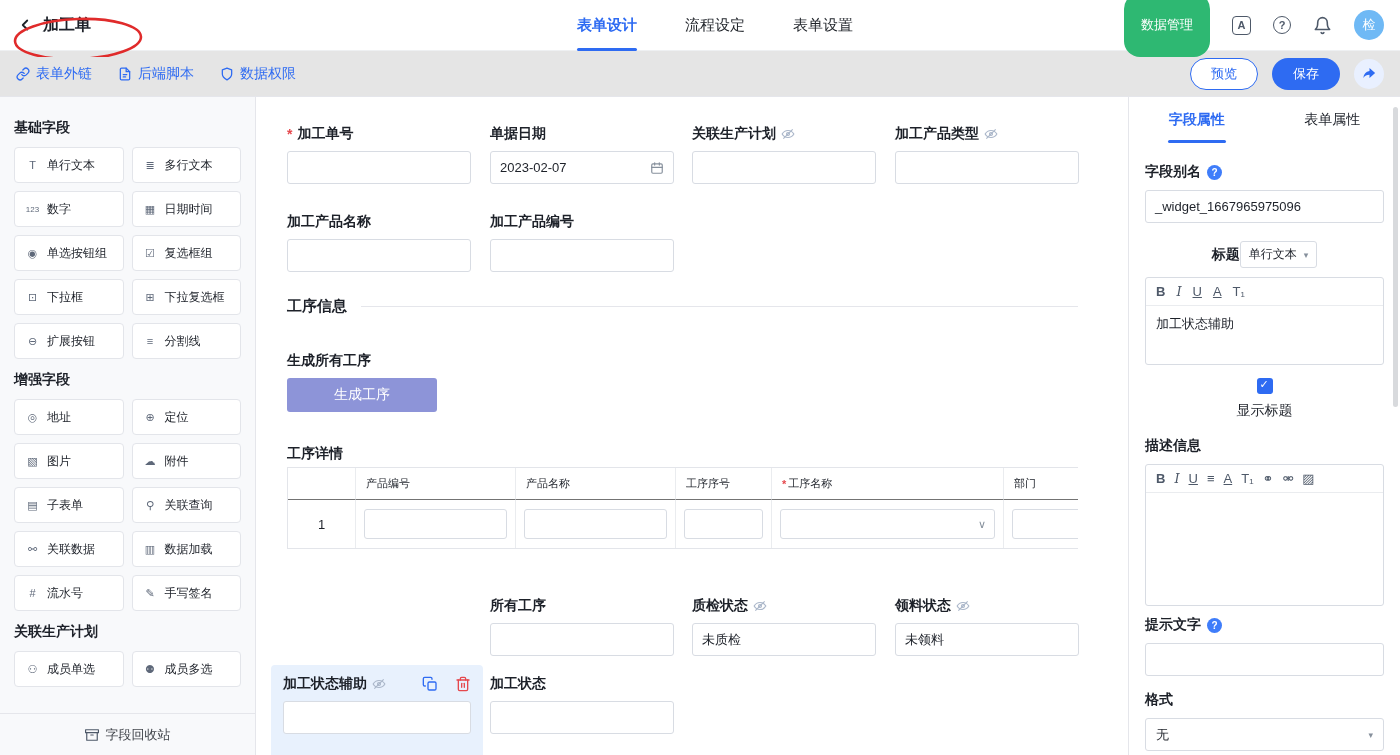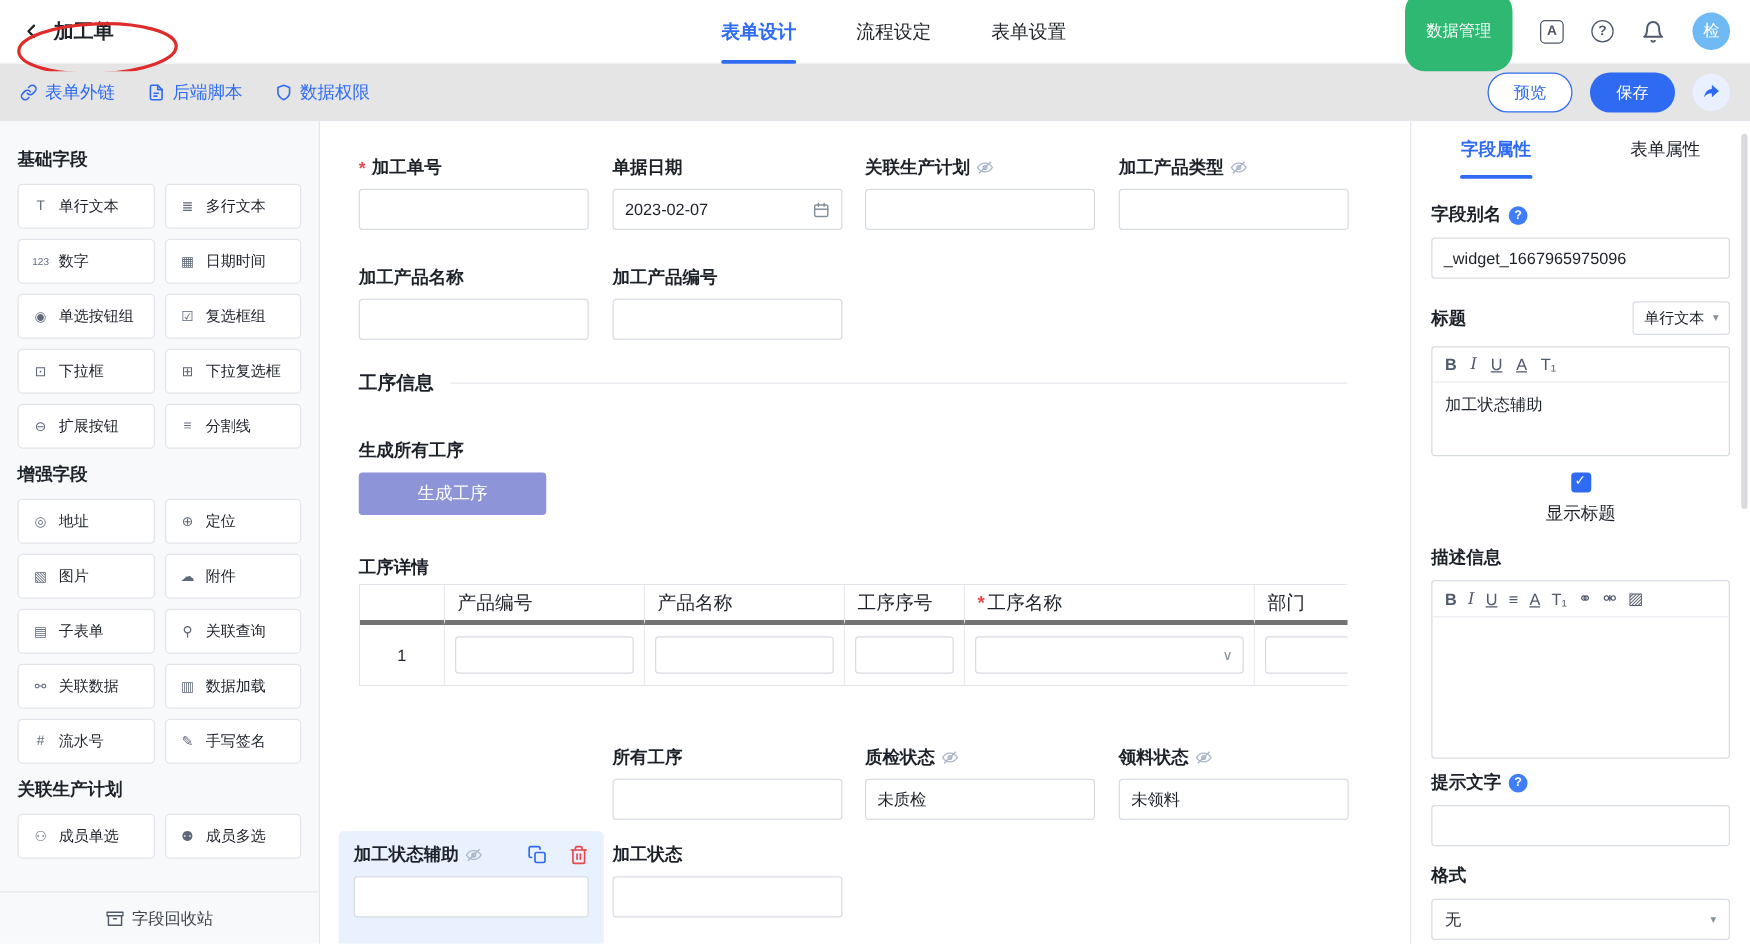--- a/index.html
+++ b/index.html
@@ -61,21 +61,21 @@
   .section-div{position:absolute; left:31px; top:200px; width:791px; display:flex; align-items:center; gap:14px;}
   .div-text{font-size:15px; font-weight:bold; color:var(--ink); white-space:nowrap;}
   .div-line{flex:1; height:1px; background:var(--border);}
   #gen-group{left:31px; top:255px; width:200px;}
   .gen-btn{margin-top:8px; width:150px; height:34px; background:var(--purple); color:#fff; border:none; border-radius:3px; font-size:14px; display:flex; align-items:center; justify-content:center; cursor:pointer;}
   #detail-label{left:31px; top:348px;}
   .table-clip{position:absolute; left:31px; top:370px; width:791px; overflow:hidden;}
   .ptable{width:856px; border:1px solid #e3e5ea;}
   .trow{display:flex;}
   .th,.td{border-right:1px solid #eaecef; flex:0 0 auto;}
-  .th{height:32px; display:flex; align-items:center; padding:0 10px; font-size:15px; color:var(--ink); border-bottom:4px solid #737373; gap:2px; white-space:nowrap;}
+  .th{height:32px; display:flex; align-items:center; padding:0 10px; font-size:11px; color:var(--ink); border-bottom:1px solid #737373; gap:2px; white-space:nowrap;}
   .td{height:48px; display:flex; align-items:center; padding:0 8px;}
   .c0{width:68px;} .c1{width:160px;} .c2{width:160px;} .c3{width:96px;} .c4{width:232px;} .c5{width:140px; border-right:none;}
   .idx{justify-content:center; font-size:13px; color:var(--ink);}
   .cell-input{width:100%; height:30px; border:1px solid var(--inb); border-radius:3px; display:flex; align-items:center; justify-content:space-between; padding:0 8px; background:#fff; cursor:text;}
   .sel-caret{color:#86909c; font-size:11px;}
   .sel-caret::after{content:"∨";}
   #f-count{left:31px; top:500px;} #f-all{left:234px; top:500px;}
   #f-qc{left:436px; top:500px;} #f-material{left:639px; top:500px;}
   .selected-block{position:absolute; left:15px; top:568px; width:212px; height:96px; background:var(--sel); border-radius:4px; padding:10px 12px; cursor:pointer;}
   .selected-block .flabel{gap:5px;}
@@ -87,21 +87,21 @@
   .panel{width:272px; border-left:1px solid var(--border); background:#fff; position:relative;}
   .panel-tabs{height:46px; display:flex;}
   .ptab{flex:1; display:flex; align-items:center; justify-content:center; font-size:14px; color:var(--ink); position:relative; cursor:pointer;}
   .ptab.active{color:var(--blue); font-weight:600;}
   .ptab.active::after{content:""; position:absolute; bottom:0; left:50%; transform:translateX(-50%); width:58px; height:3px; background:var(--blue); border-radius:2px;}
   .panel-body{padding:10px 16px 0;}
   .plabel{display:flex; align-items:center; gap:6px; font-size:14px; font-weight:bold; color:var(--ink); margin-top:10px;}
   .phelp{width:15px; height:15px; border-radius:50%; background:#3f7dfa; color:#fff; font-size:10px; font-weight:bold; display:inline-flex; align-items:center; justify-content:center; cursor:pointer;}
   .phelp::after{content:"?";}
   .pinput{margin-top:9px; height:33px; border:1px solid var(--inb); border-radius:3px; display:flex; align-items:center; padding:0 9px; font-size:13px; color:var(--ink); cursor:text;}
-  .title-row{display:flex; align-items:center; justify-content:space-between; margin-top:18px;}
+  .title-row{display:flex; align-items:center; justify-content:center; margin-top:18px;}
   .mini-select{border:1px solid var(--inb); border-radius:3px; padding:4px 8px; font-size:12px; color:var(--ink); display:flex; align-items:center; gap:7px; cursor:pointer;}
   .caret{color:#86909c; font-size:9px;}
   .caret::after{content:"▾";}
   .editor{border:1px solid var(--inb); border-radius:3px; margin-top:9px;}
   .editor-toolbar{display:flex; align-items:center; gap:11px; padding:6px 10px; border-bottom:1px solid #eaecef; color:var(--gray); font-size:13px;}
   .tbi{cursor:pointer;}
   .tbi.b{font-weight:bold;}
   .tbi.i{font-style:italic; font-family:"DejaVu Serif",serif;}
   .tbi.u{text-decoration:underline;}
   .tbi.a{text-decoration:underline;}

